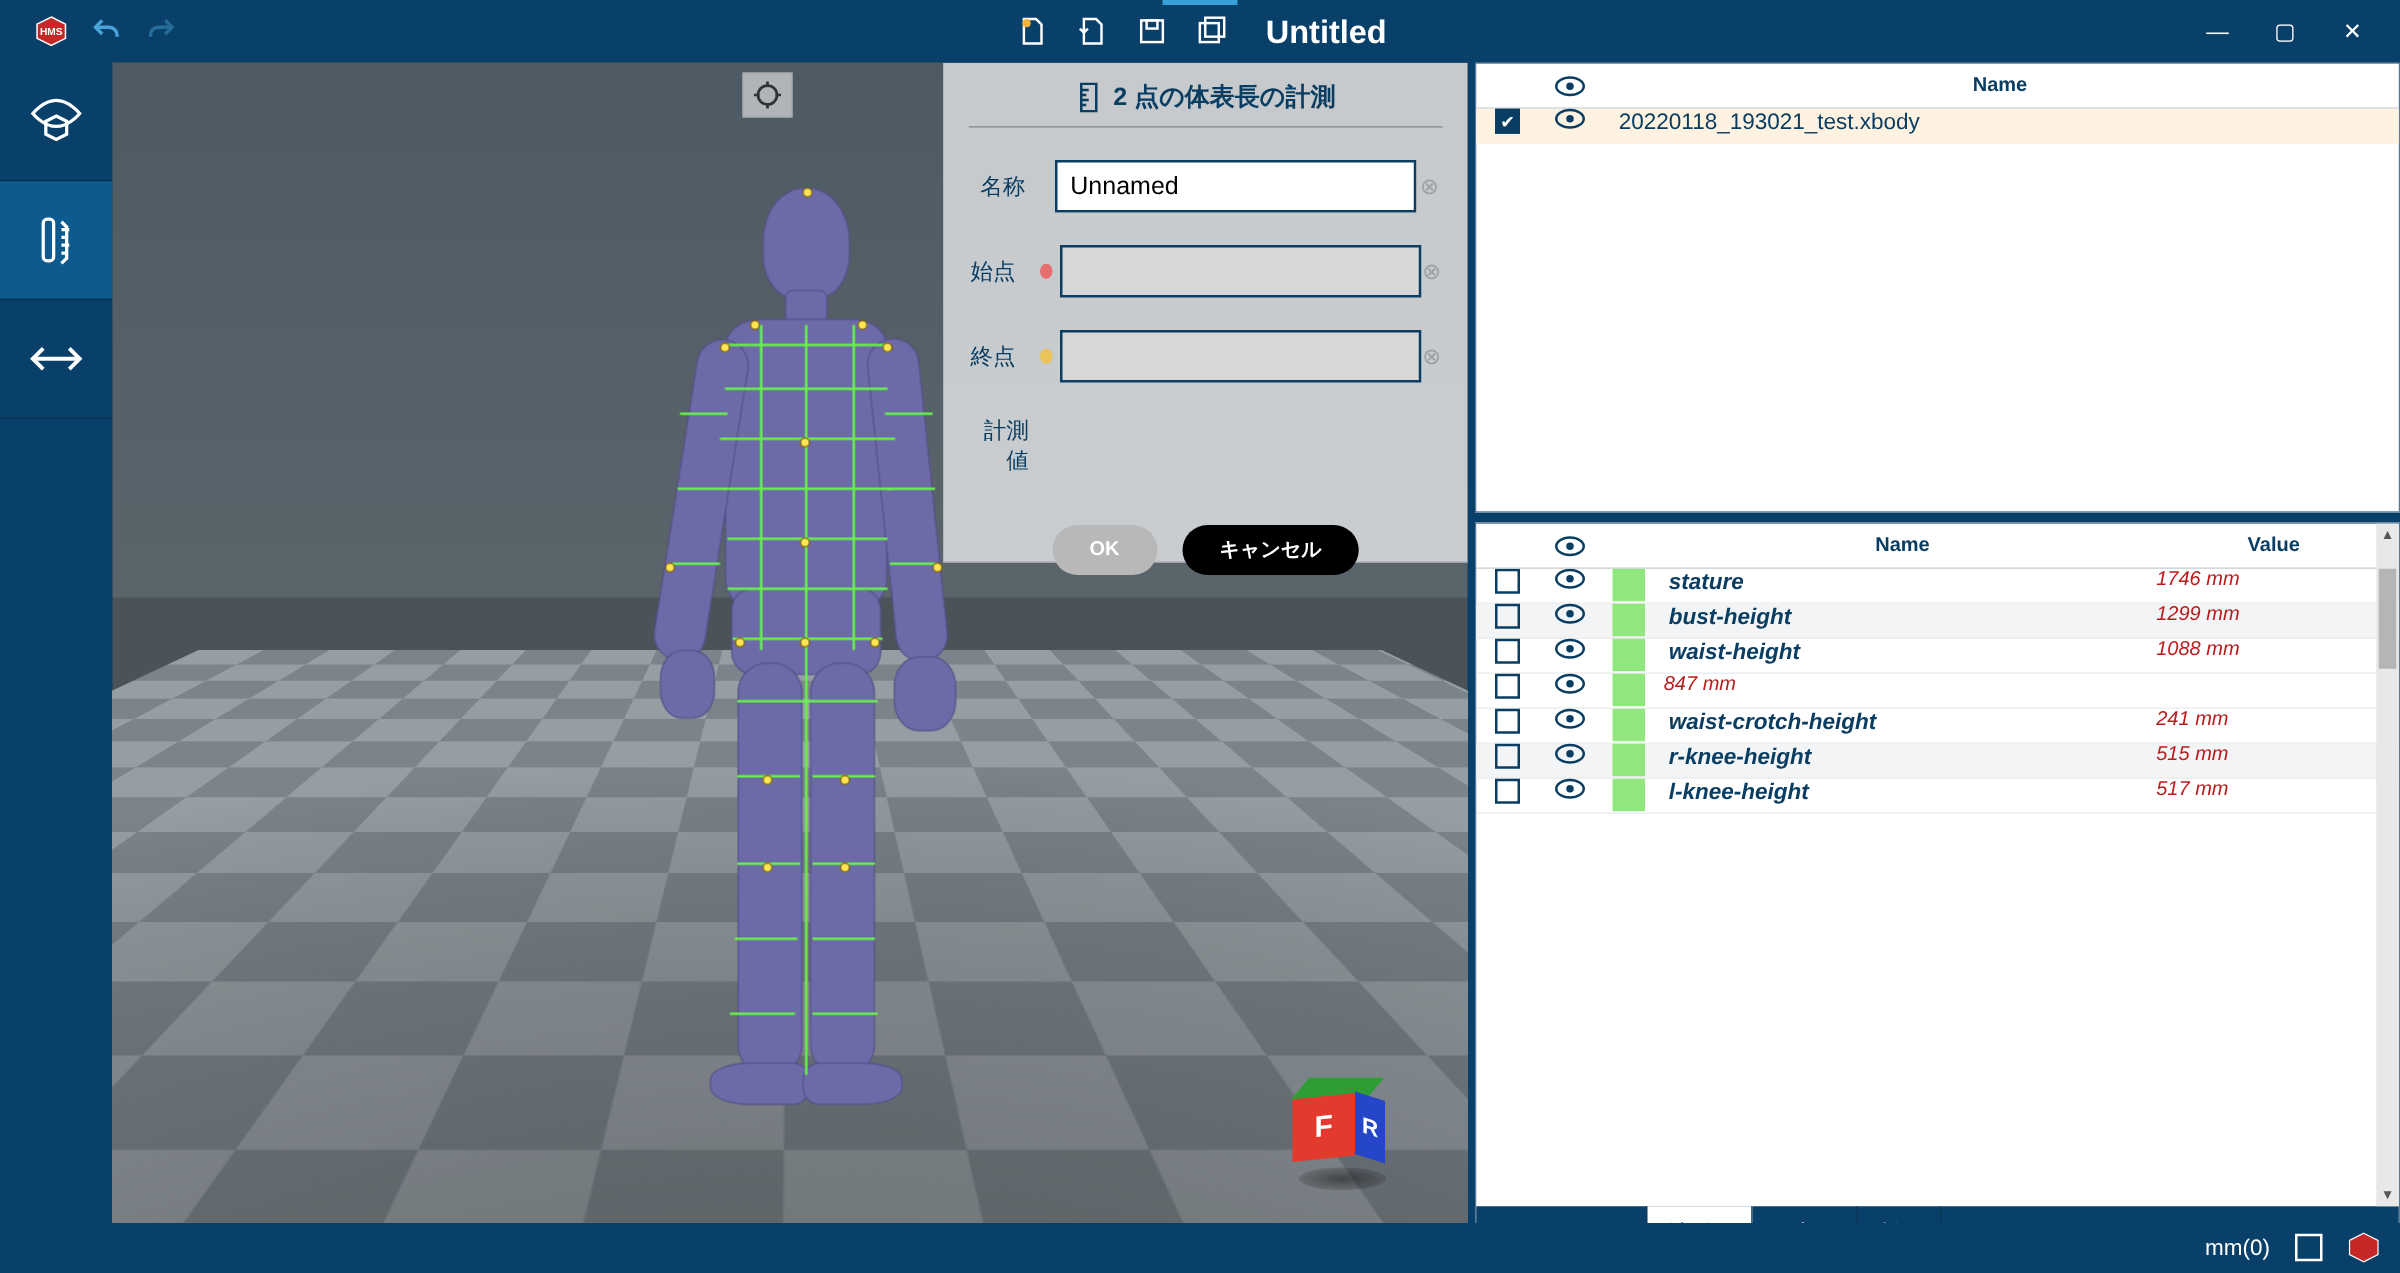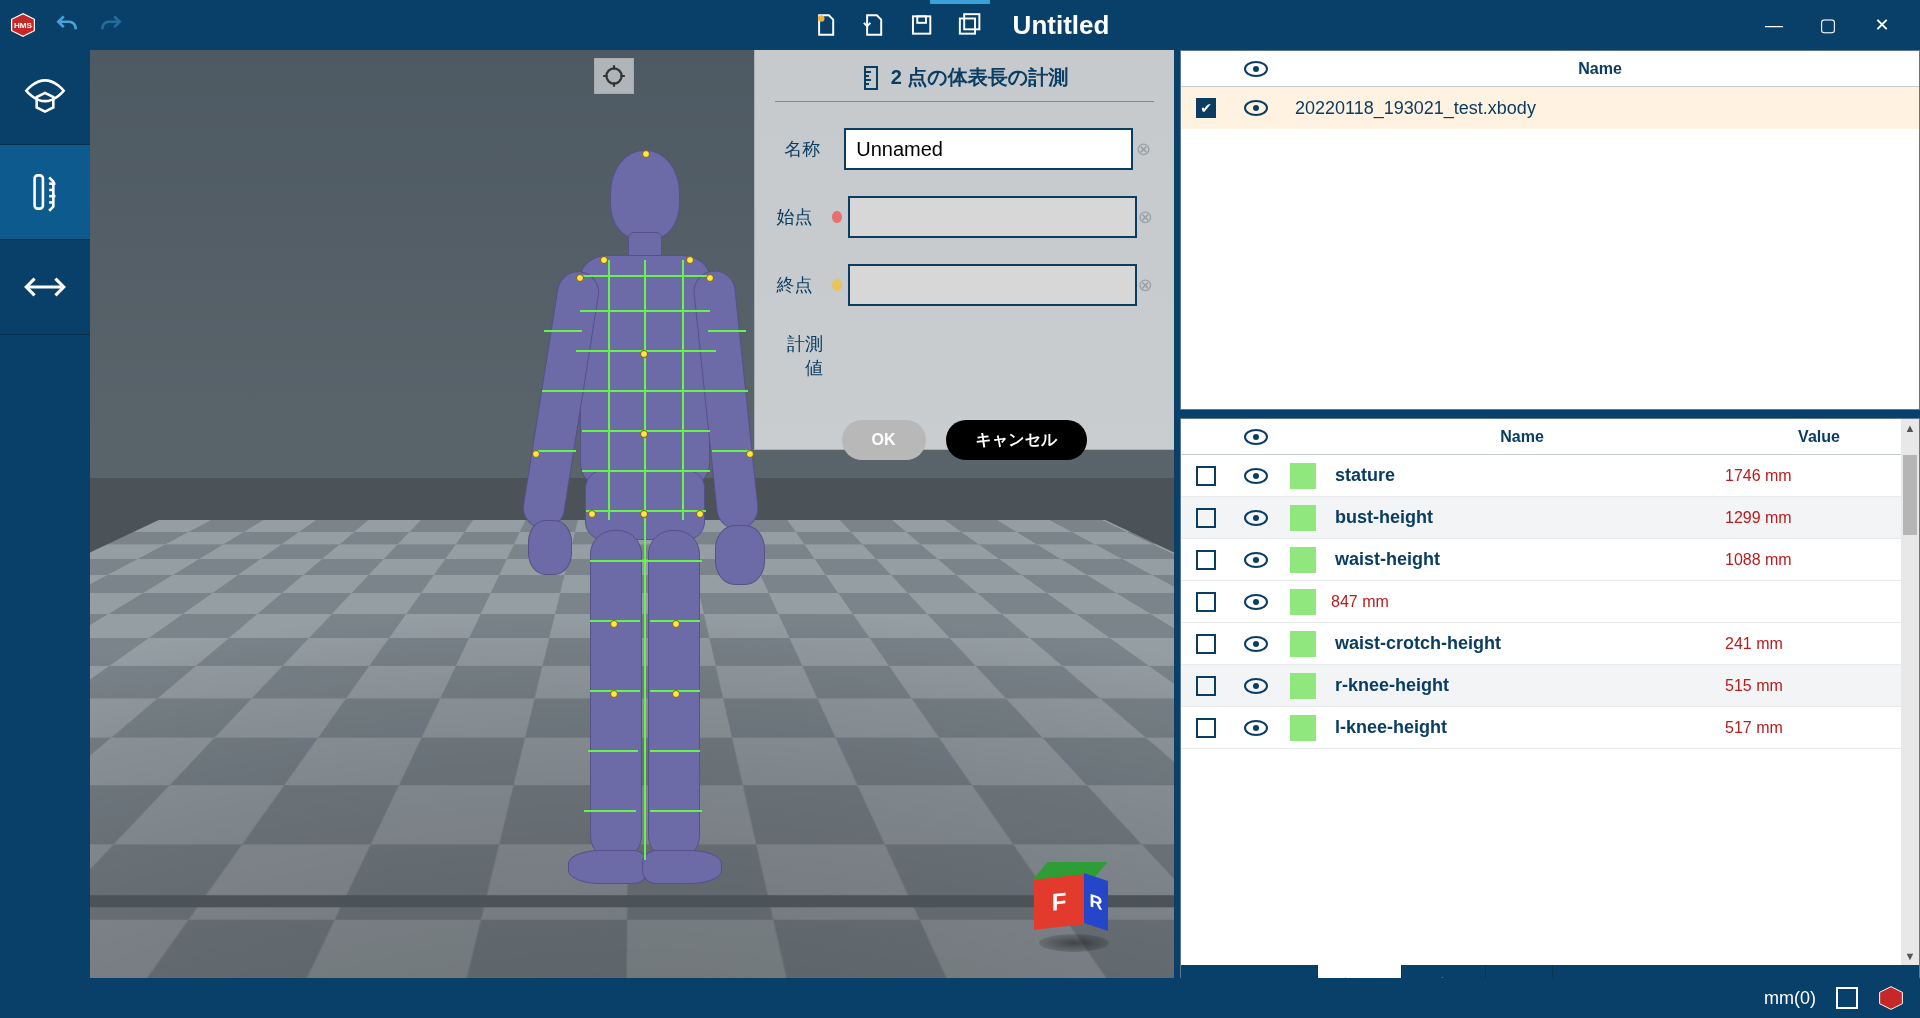--- a/index.html
+++ b/index.html
@@ -1,20 +1,20 @@
 <!DOCTYPE html>
 <html><head>
 <meta charset="utf-8">
 <style>
   * { box-sizing: border-box; margin: 0; padding: 0; font-family: "Yu Gothic UI", "Segoe UI", sans-serif; }
   body { width: 1920px; height: 1018px; background: #084069; overflow: hidden; color: #0a3d62; }
 
   
   .titlebar { height: 50px; background: #084069; display: flex; align-items: center; position: relative; }
-  .titlebar .left { display: flex; align-items: center; gap: 14px; padding-left: 8px; }
+  .titlebar .left { display: flex; align-items: center; gap: 14px; padding-left: 26px; }
   .titlebar .center { position: absolute; left: 50%; transform: translateX(-50%); display: flex; align-items: center; gap: 18px; }
   .titlebar .right { margin-left: auto; display: flex; align-items: center; gap: 18px; padding-right: 20px; }
   .titlebar .title { color: #fff; font-size: 26px; font-weight: 600; margin-left: 10px; }
   .tb-icon { width: 30px; height: 30px; display: flex; align-items: center; justify-content: center; color: #cfe6f5; }
   .tb-icon svg { width: 26px; height: 26px; }
   .active-mark { position: absolute; top: 0; left: 50%; transform: translateX(-50%); width: 60px; height: 4px; background: #3aa0d8; }
   .win-ctl { color: #fff; width: 36px; height: 28px; display:flex; align-items:center; justify-content:center; font-size:18px; }
 
   
   .main { display: flex; height: 958px; }
@@ -79,38 +79,38 @@
   .btn-cancel { background:#000; color:#fff; }
 
   
   .right-panel { width: 740px; display:flex; flex-direction:column; background:#084069; }
   .panel-top { flex: 0 0 360px; background:#fff; border: 1px solid #5b7993; display:flex; flex-direction:column; }
   .grid-header { display:flex; align-items:center; height: 36px; border-bottom: 1px solid #c4cbd1; }
   .gh-cell { display:flex; align-items:center; justify-content:center; font-size:16px; font-weight:600; color:#0a3d62; }
   .panel-top .col-chk { width: 50px; }
   .panel-top .col-eye { width: 50px; }
   .panel-top .col-name { flex:1; }
-  .row { display:flex; align-items:center; height: 42px; }
+  .row { display:flex; align-items:flex-start; height: 28px; }
   .row.sel { background:#fff2e0; }
   .chk { width: 20px; height:20px; border:2px solid #0a3d62; margin:auto; display:flex; align-items:center; justify-content:center;}
   .chk.checked::after { content:"✔"; color:#fff; font-size:14px;}
   .chk.checked { background:#0a3d62; }
   .eye { width:24px; height:16px; border:2px solid #0a3d62; border-radius: 50%; position:relative; margin:auto;}
   .eye::after { content:""; position:absolute; left:50%; top:50%; width:6px; height:6px; border-radius:50%; background:#0a3d62; transform:translate(-50%,-50%);}
   .panel-top .row .name { padding-left: 14px; font-size: 18px; }
 
   .panel-gap { height: 8px; }
 
   .panel-bot { flex:1; background:#fff; border:1px solid #5b7993; display:flex; flex-direction:column; min-height:0; position:relative;}
   .panel-bot .grid-header .col-chk { width:50px; }
   .panel-bot .grid-header .col-eye { width:50px; }
   .panel-bot .grid-header .col-sw  { width:44px; }
   .panel-bot .grid-header .col-name{ flex:1; }
   .panel-bot .grid-header .col-val { width: 200px; }
-  .panel-bot .rows { flex:1; overflow-y:auto; }
+  .panel-bot .rows { flex:1; overflow-y:auto;font-style:italic; }
   .panel-bot .row { border-bottom: 1px solid #e8eaec; }
   .panel-bot .row.alt { background:#f2f4f6; }
   .panel-bot .sw { width: 26px; height: 26px; background:#8fe77d; margin:auto;}
   .panel-bot .mname { flex:1; padding-left: 10px; font-size: 18px; font-weight:700; color:#0a3d62;}
   .panel-bot .mval  { width: 200px; font-size: 16px; color:#b91c1c; padding-left:6px;}
   .panel-bot .col-chk-c { width:50px; display:flex;}
   .panel-bot .col-eye-c { width:50px; display:flex;}
   .panel-bot .col-sw-c  { width:44px; display:flex;}
   .scrollbar { position:absolute; top:0; right:0; width:18px; bottom:42px; background:#e8e8e8;}
   .scroll-thumb { position:absolute; left:2px; right:2px; top:36px; height:80px; background:#b5b5b5;}

